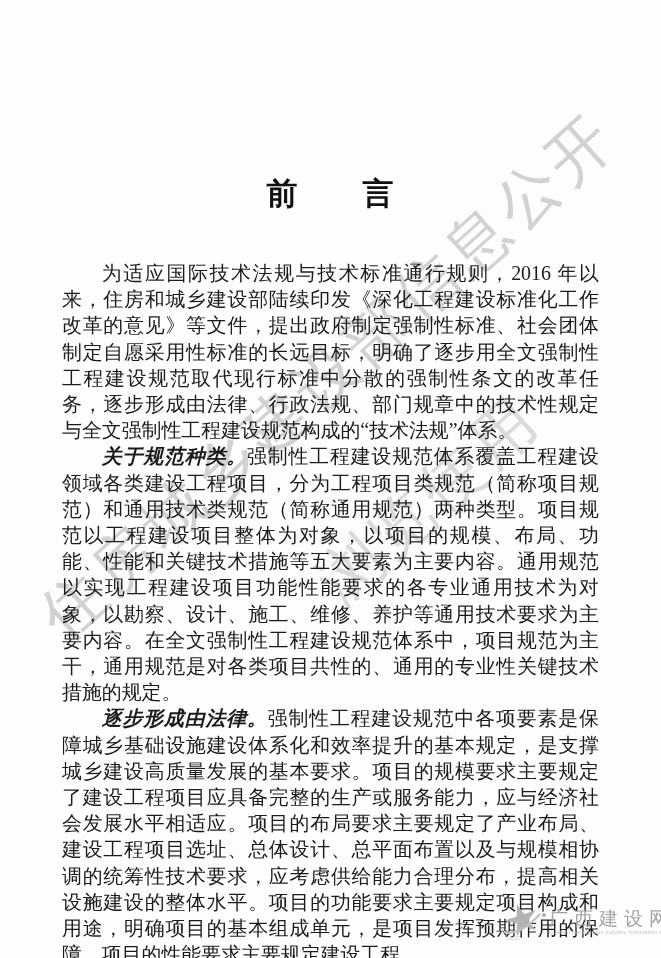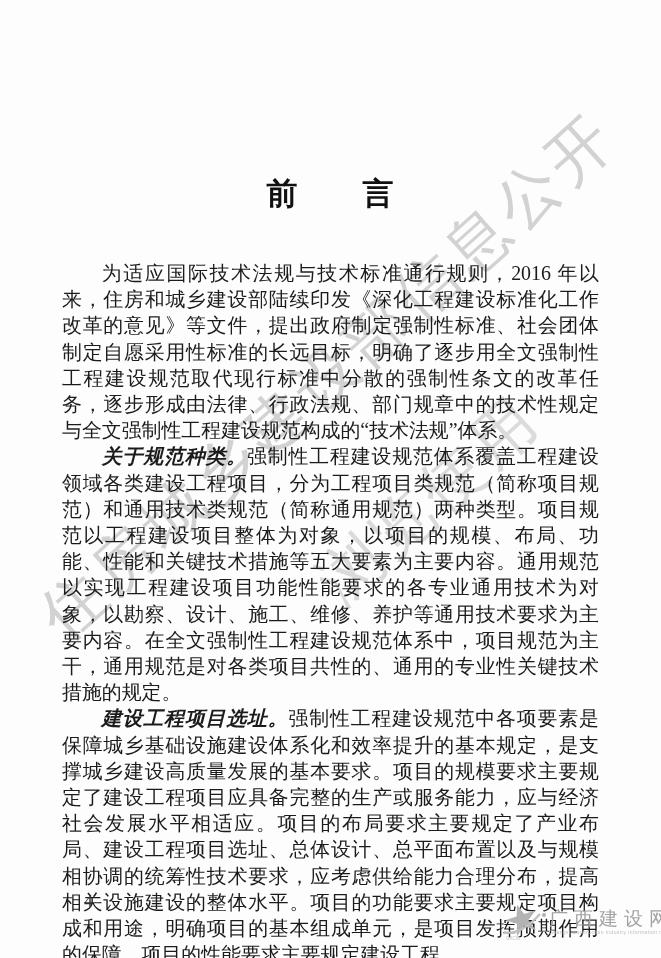--- a/index.html
+++ b/index.html
@@ -109,21 +109,21 @@
     <h1 class="title">前　　言</h1>
 
     <div class="content">
       <p>
         <b></b><span>为适应国际技术法规与技术标准通行规则，2016 年以来，住房和城乡建设部陆续印发《深化工程建设标准化工作改革的意见》等文件，提出政府制定强制性标准、社会团体制定自愿采用性标准的长远目标，明确了逐步用全文强制性工程建设规范取代现行标准中分散的强制性条文的改革任务，逐步形成由法律、行政法规、部门规章中的技术性规定与全文强制性工程建设规范构成的“技术法规”体系。</span>
       </p>
       <p>
         <b>关于规范种类。</b><span>强制性工程建设规范体系覆盖工程建设领域各类建设工程项目，分为工程项目类规范（简称项目规范）和通用技术类规范（简称通用规范）两种类型。项目规范以工程建设项目整体为对象，以项目的规模、布局、功能、性能和关键技术措施等五大要素为主要内容。通用规范以实现工程建设项目功能性能要求的各专业通用技术为对象，以勘察、设计、施工、维修、养护等通用技术要求为主要内容。在全文强制性工程建设规范体系中，项目规范为主干，通用规范是对各类项目共性的、通用的专业性关键技术措施的规定。</span>
       </p>
       <p>
-        <b>建设工程项目选址。</b><span>强制性工程建设规范中各项要素是保障城乡基础设施建设体系化和效率提升的基本规定，是支撑城乡建设高质量发展的基本要求。项目的规模要求主要规定了建设工程项目应具备完整的生产或服务能力，应与经济社会发展水平相适应。项目的布局要求主要规定了产业布局、建设工程项目选址、总体设计、总平面布置以及与规模相协调的统筹性技术要求，应考虑供给能力合理分布，提高相关设施建设的整体水平。项目的功能要求主要规定项目构成和用途，明确项目的基本组成单元，是项目发挥预期作用的保障。项目的性能要求主要规定建设工程</span>
+        <b>逐步形成由法律。</b><span>强制性工程建设规范中各项要素是保障城乡基础设施建设体系化和效率提升的基本规定，是支撑城乡建设高质量发展的基本要求。项目的规模要求主要规定了建设工程项目应具备完整的生产或服务能力，应与经济社会发展水平相适应。项目的布局要求主要规定了产业布局、建设工程项目选址、总体设计、总平面布置以及与规模相协调的统筹性技术要求，应考虑供给能力合理分布，提高相关设施建设的整体水平。项目的功能要求主要规定项目构成和用途，明确项目的基本组成单元，是项目发挥预期作用的保障。项目的性能要求主要规定建设工程</span>
       </p>
     </div>
   </div>
 
   <div class="page-number">4</div>
 
   <div class="logo">
     <div class="logo-row">
       <svg class="logo-star" viewBox="0 0 44 40" xmlns="http://www.w3.org/2000/svg">
         <path d="M22 2 L26 13 L38 13 L28 20 L32 32 L22 24 L12 32 L16 20 L6 13 L18 13 Z" fill="#b3b3b3" transform="rotate(-18 22 18)"></path>

